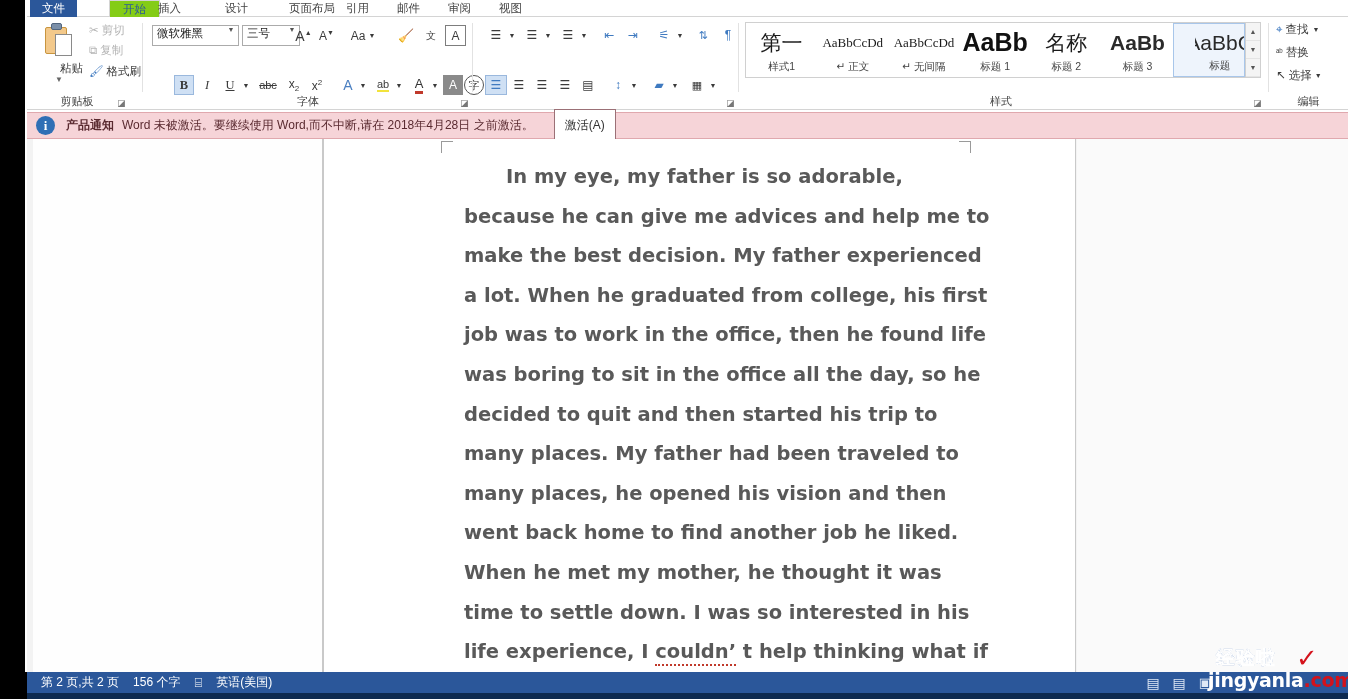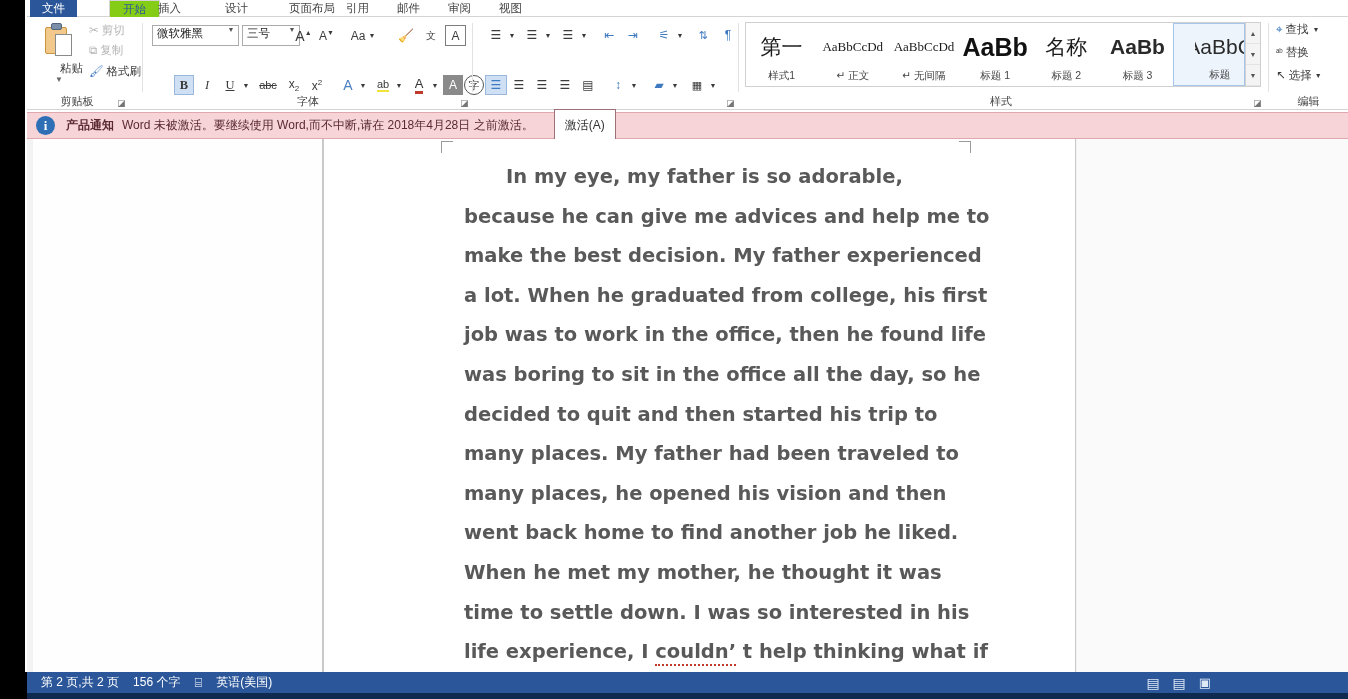--- a/index.html
+++ b/index.html
@@ -116,21 +116,21 @@
   .combo .arw { width: 14px; text-align: center; font-size: 7px; color: #555; }
 
   .btn-sq {
     position: absolute; display: flex; align-items: center; justify-content: center;
     font-size: 12.5px; color: #3b3b3b;
   }
   .btn-sq.on { background: #cfe0f4; border: 1px solid #9ab8dd; }
 
   
   .gallery {
-    position: absolute; top: 5px; height: 65px;
+    position: absolute; top: 5px; height: 56px;
     border: 1px solid #d0d0d0; background: #fff;
     display: flex; align-items: stretch;
   }
   .gitem {
     width: 72px; border-right: 0px;
     display: flex; flex-direction: column; align-items: center; justify-content: center;
     padding-top: 2px;
   }
   .gitem.sel { border: 1px solid #a8c6ea; background: #eef4fc; padding-left: 21px; }
   .gprev {
@@ -553,14 +553,19 @@
         <div class="vbtn" style="font-size:14px">▤</div>
         <div class="vbtn" style="font-size:14px">▤</div>
         <div class="vbtn" style="font-size:13px">▣</div>
         <div style="width:130px"></div>
       </div>
     </div>
     <div class="bottom-strip"></div>
 
   </div>
 
+  <div class="watermark">
+    <div class="wm-cn">经验啦</div>
+    <div class="wm-check">✓</div>
+    <div class="wm-url"><span>jingyanla</span><span class="dom">.com</span></div>
+  </div>
 
 </div>
 
 </body></html>

